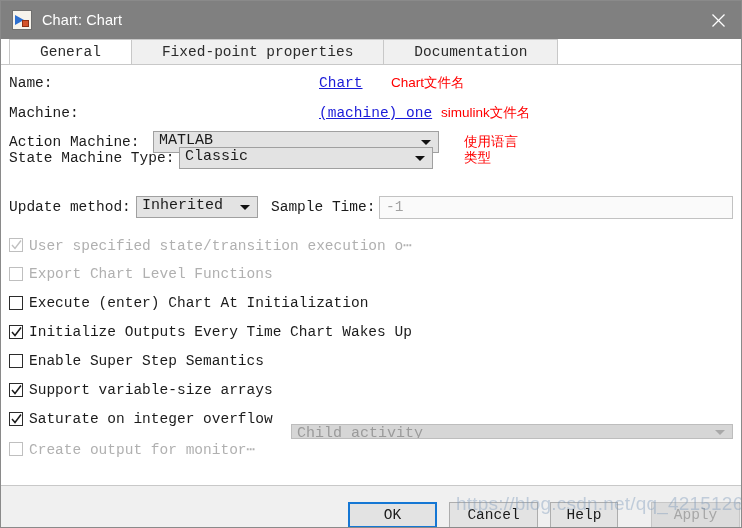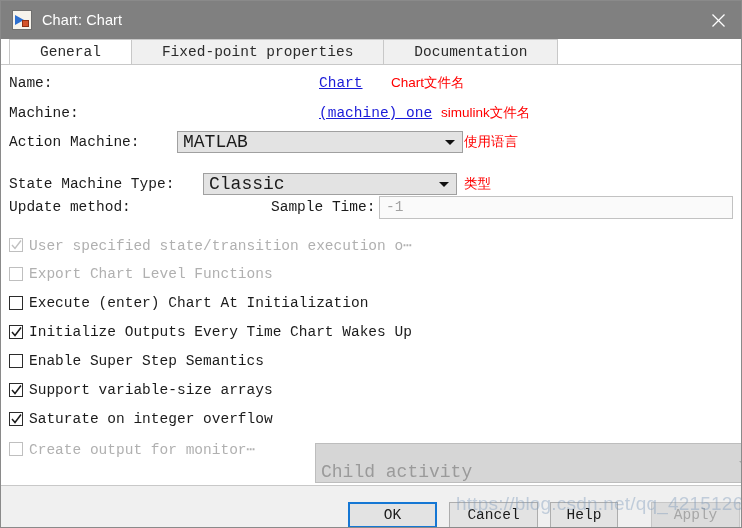--- a/index.html
+++ b/index.html
@@ -156,28 +156,27 @@
   }
 
   
   .sel {
     position: relative;
     box-sizing: border-box;
     background: #e3e3e3;
     border: 1px solid #a0a0a0;
     height: 22px;
     display: flex;
-    align-items: flex-end;
-    font-family: "Liberation Mono", "DejaVu Sans Mono", monospace;
-    font-size: 18px;
+    align-items: flex-start;
+    font-family: "Liberation Mono", "DejaVu Sans Mono", monospace;
+    font-size: 15px;
     color: #1b1b1b;
     padding-left: 5px;
     cursor: default;
     overflow: hidden;
-    margin-left: 24px;
   }
   .sel .arrow {
     position: absolute;
     right: 7px;
     top: 50%;
     margin-top: -2px;
     width: 0;
     height: 0;
     border-left: 5px solid transparent;
     border-right: 5px solid transparent;
@@ -330,31 +329,35 @@
 
     <div class="row" style="top:64px; height:26px;">
       <span class="lbl" style="position:absolute; left:8px;">Action Machine:</span>
       <div class="sel" style="position:absolute; left:152px; width:286px;">
         <span>MATLAB</span>
         <span class="arrow"></span>
       </div>
       <span class="annot" style="position:absolute; left:463px;">使用语言</span>
     </div>
 
-    <div class="row" style="top:106px; height:26px;padding-left:28px;">
+    <div class="row" style="top:80px; height:26px;padding-left:28px;">
       <span class="lbl" style="position:absolute; left:8px;">State Machine Type:</span>
       <div class="sel" style="position:absolute; left:178px; width:254px;">
         <span>Classic</span>
         <span class="arrow"></span>
       </div>
       <span class="annot" style="position:absolute; left:463px;">类型</span>
     </div>
 
     <div class="row" style="top:129px; height:26px;">
       <span class="lbl" style="position:absolute; left:8px;">Update method:</span>
+      <div class="sel" style="position:absolute; left:135px; width:122px;">
+        <span>Inherited</span>
+        <span class="arrow"></span>
+      </div>
       <span class="lbl" style="position:absolute; left:270px;">Sample Time:</span>
       <div class="textfield" style="position:absolute; left:378px; width:354px;">
         <span>-1</span>
       </div>
     </div>
 
     <div class="cbrow" style="top:170px;">
       <span class="cbox disabled">
         <svg class="tick" viewBox="0 0 11 12">
             <polyline points="1,6 4,9.5 10,1.5" fill="none" stroke="#c0c0c0" stroke-width="1.4"></polyline>
@@ -403,21 +406,21 @@
           </svg>
       </span>
       <span class="cbtext">Saturate on integer overflow</span>
     </div>
 
     <div class="cbrow" style="top:374px;">
       <span class="cbox disabled"></span>
       <span class="cbtext disabled">Create output for monitor⋯</span>
     </div>
 
-    <div class="sel disabled" style="position:absolute; left:290px; top:378px; width:442px; height:40px;">
+    <div class="sel disabled" style="position:absolute; left:290px; top:359px; width:442px; height:15px;">
       <span>Child activity</span>
       <span class="arrow"></span>
     </div>
 
   </div>
 
   <div class="footer">
     <div class="btn primary" style="left:347px; width:89px;">
       <span>OK</span>
     </div>

